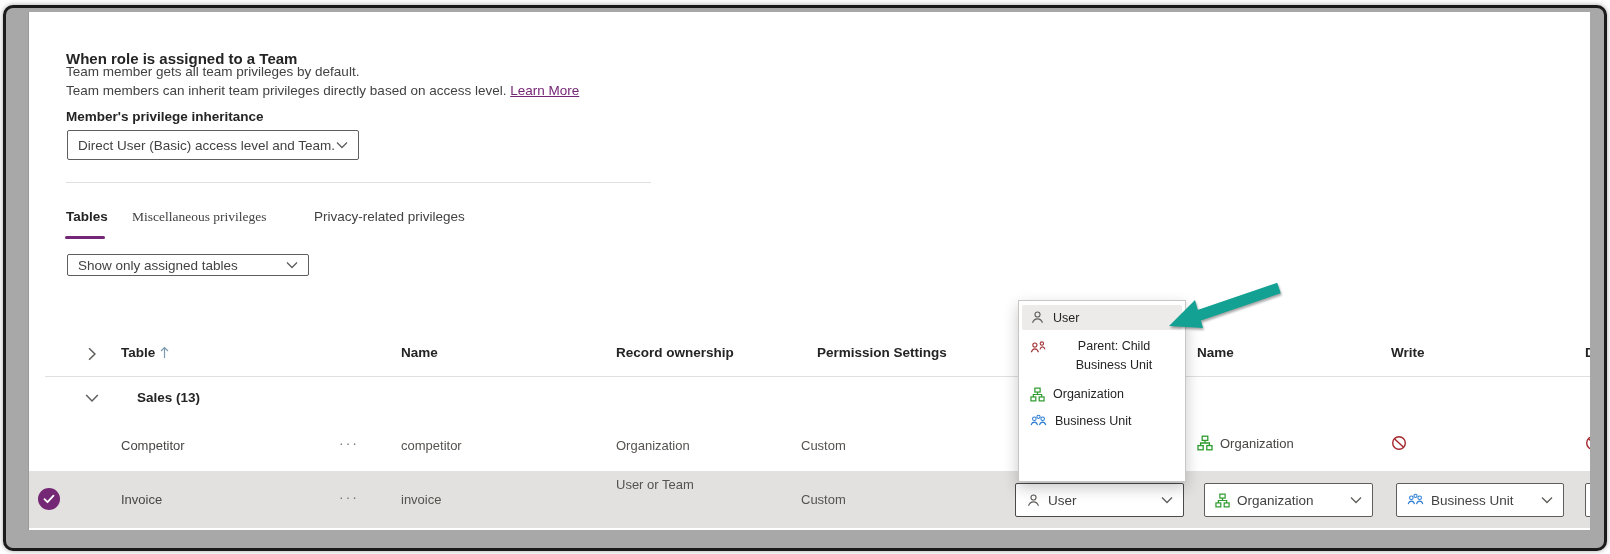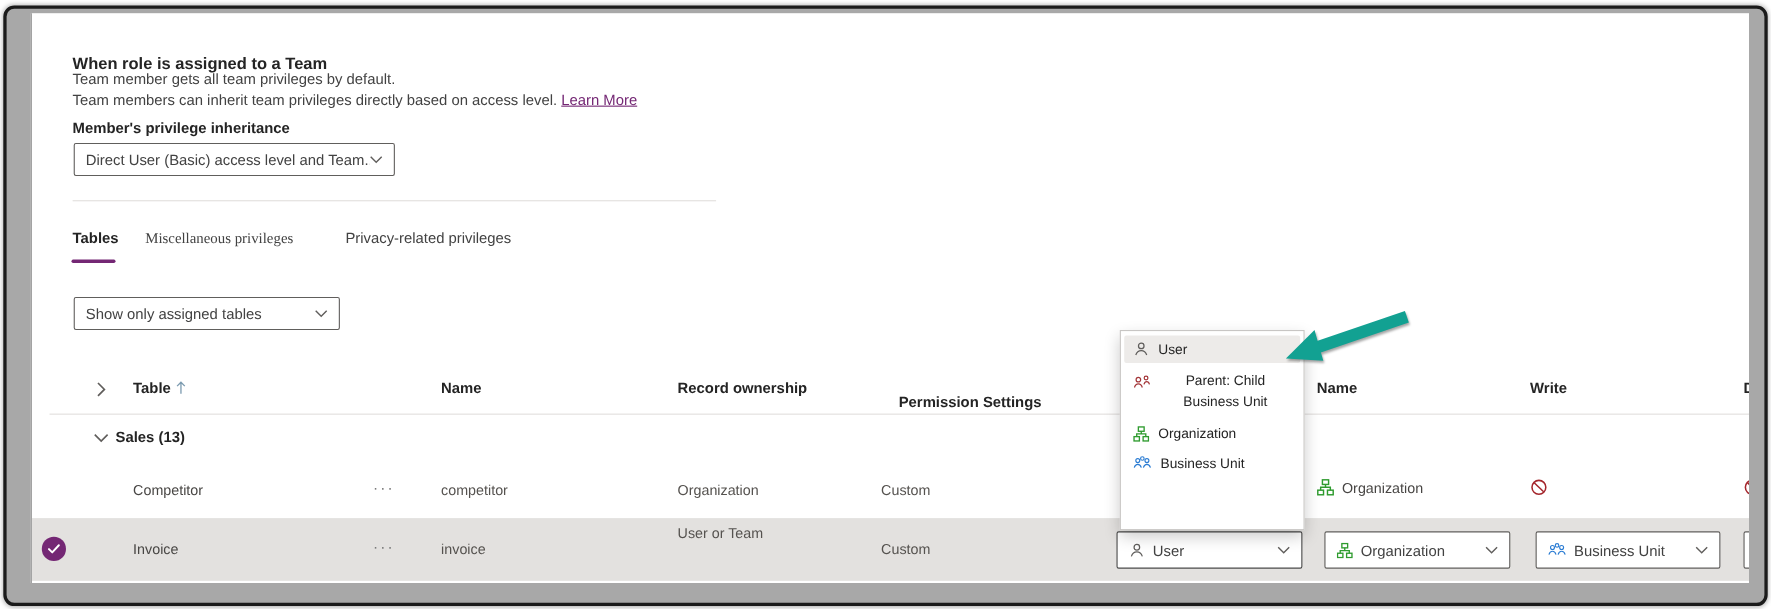--- a/index.html
+++ b/index.html
@@ -80,21 +80,21 @@
       </span>
     </div>
 
     <div class="abs divider" style="left:37px; top:170px; width:585px;"></div>
 
     <div class="abs tab active" style="left:37px; top:197px;">Tables</div>
     <div class="abs tab" style="left:103px; top:197px;font-family:Liberation Serif, serif;">Miscellaneous privileges</div>
     <div class="abs tab" style="left:285px; top:197px;">Privacy-related privileges</div>
     <div class="abs tab-underline" style="left:36px; top:224px; width:40px;"></div>
 
-    <div class="abs select" style="left:38px; top:242px; width:242px; height:30px;margin-top:16px;">
+    <div class="abs select" style="left:38px; top:242px; width:242px; height:22px;">
       <span class="val">Show only assigned tables</span>
       <span>
         <svg width="12" height="8" viewBox="0 0 12 8">
             <path d="M1 1.5l5 5 5-5" stroke="#605e5c" fill="none" stroke-width="1.3"></path>
           </svg>
       </span>
     </div>
 
     <div class="abs" style="left:0; top:322px; width:1562px; height:42px;">
       <span class="abs" style="left:57px; top:13px;">
@@ -105,34 +105,34 @@
       <span class="abs col-header" style="left:92px; top:11px;">
         <span>Table</span>
         <span>
           <svg width="9" height="13" viewBox="0 0 9 13">
               <path d="M4.5 12V1.5M1 5l3.5-3.5L8 5" stroke="#7c9bb0" fill="none" stroke-width="1.2"></path>
             </svg>
         </span>
       </span>
       <span class="abs col-header" style="left:372px; top:11px;">Name</span>
       <span class="abs col-header" style="left:587px; top:11px;">Record ownership</span>
-      <span class="abs col-header" style="left:772px; top:24px;padding-left:16px;">Permission Settings</span>
+      <span class="abs col-header" style="left:772px; top:11px;padding-left:16px;">Permission Settings</span>
       <span class="abs col-header" style="left:1168px; top:11px;">Name</span>
       <span class="abs col-header" style="left:1362px; top:11px;">Write</span>
       <span class="abs col-header" style="left:1556px; top:11px;">D</span>
     </div>
     <div class="abs divider" style="left:16px; top:364px; width:1546px;"></div>
 
     <div class="abs" style="left:0; top:365px; width:1562px; height:45px;">
       <span class="abs" style="left:56px; top:16px;">
         <svg width="14" height="10" viewBox="0 0 12 8">
             <path d="M1 1.5l5 5 5-5" stroke="#605e5c" fill="none" stroke-width="1.3"></path>
           </svg>
       </span>
-      <span class="abs group-label" style="left:76px; top:13px;">Sales (13)</span>
+      <span class="abs group-label" style="left:108px; top:13px;">Sales (13)</span>
     </div>
 
     <div class="abs" style="left:0; top:410px; width:1562px; height:49px;">
       <span class="abs cell-strong" style="left:92px; top:16px;">Competitor</span>
       <span class="abs dots" style="left:310px; top:13px;">···</span>
       <span class="abs cell" style="left:372px; top:16px;">competitor</span>
       <span class="abs cell" style="left:587px; top:16px;">Organization</span>
       <span class="abs cell" style="left:772px; top:16px;">Custom</span>
       <span class="abs icon-cell" style="left:1168px; top:13px;">
         <span>

